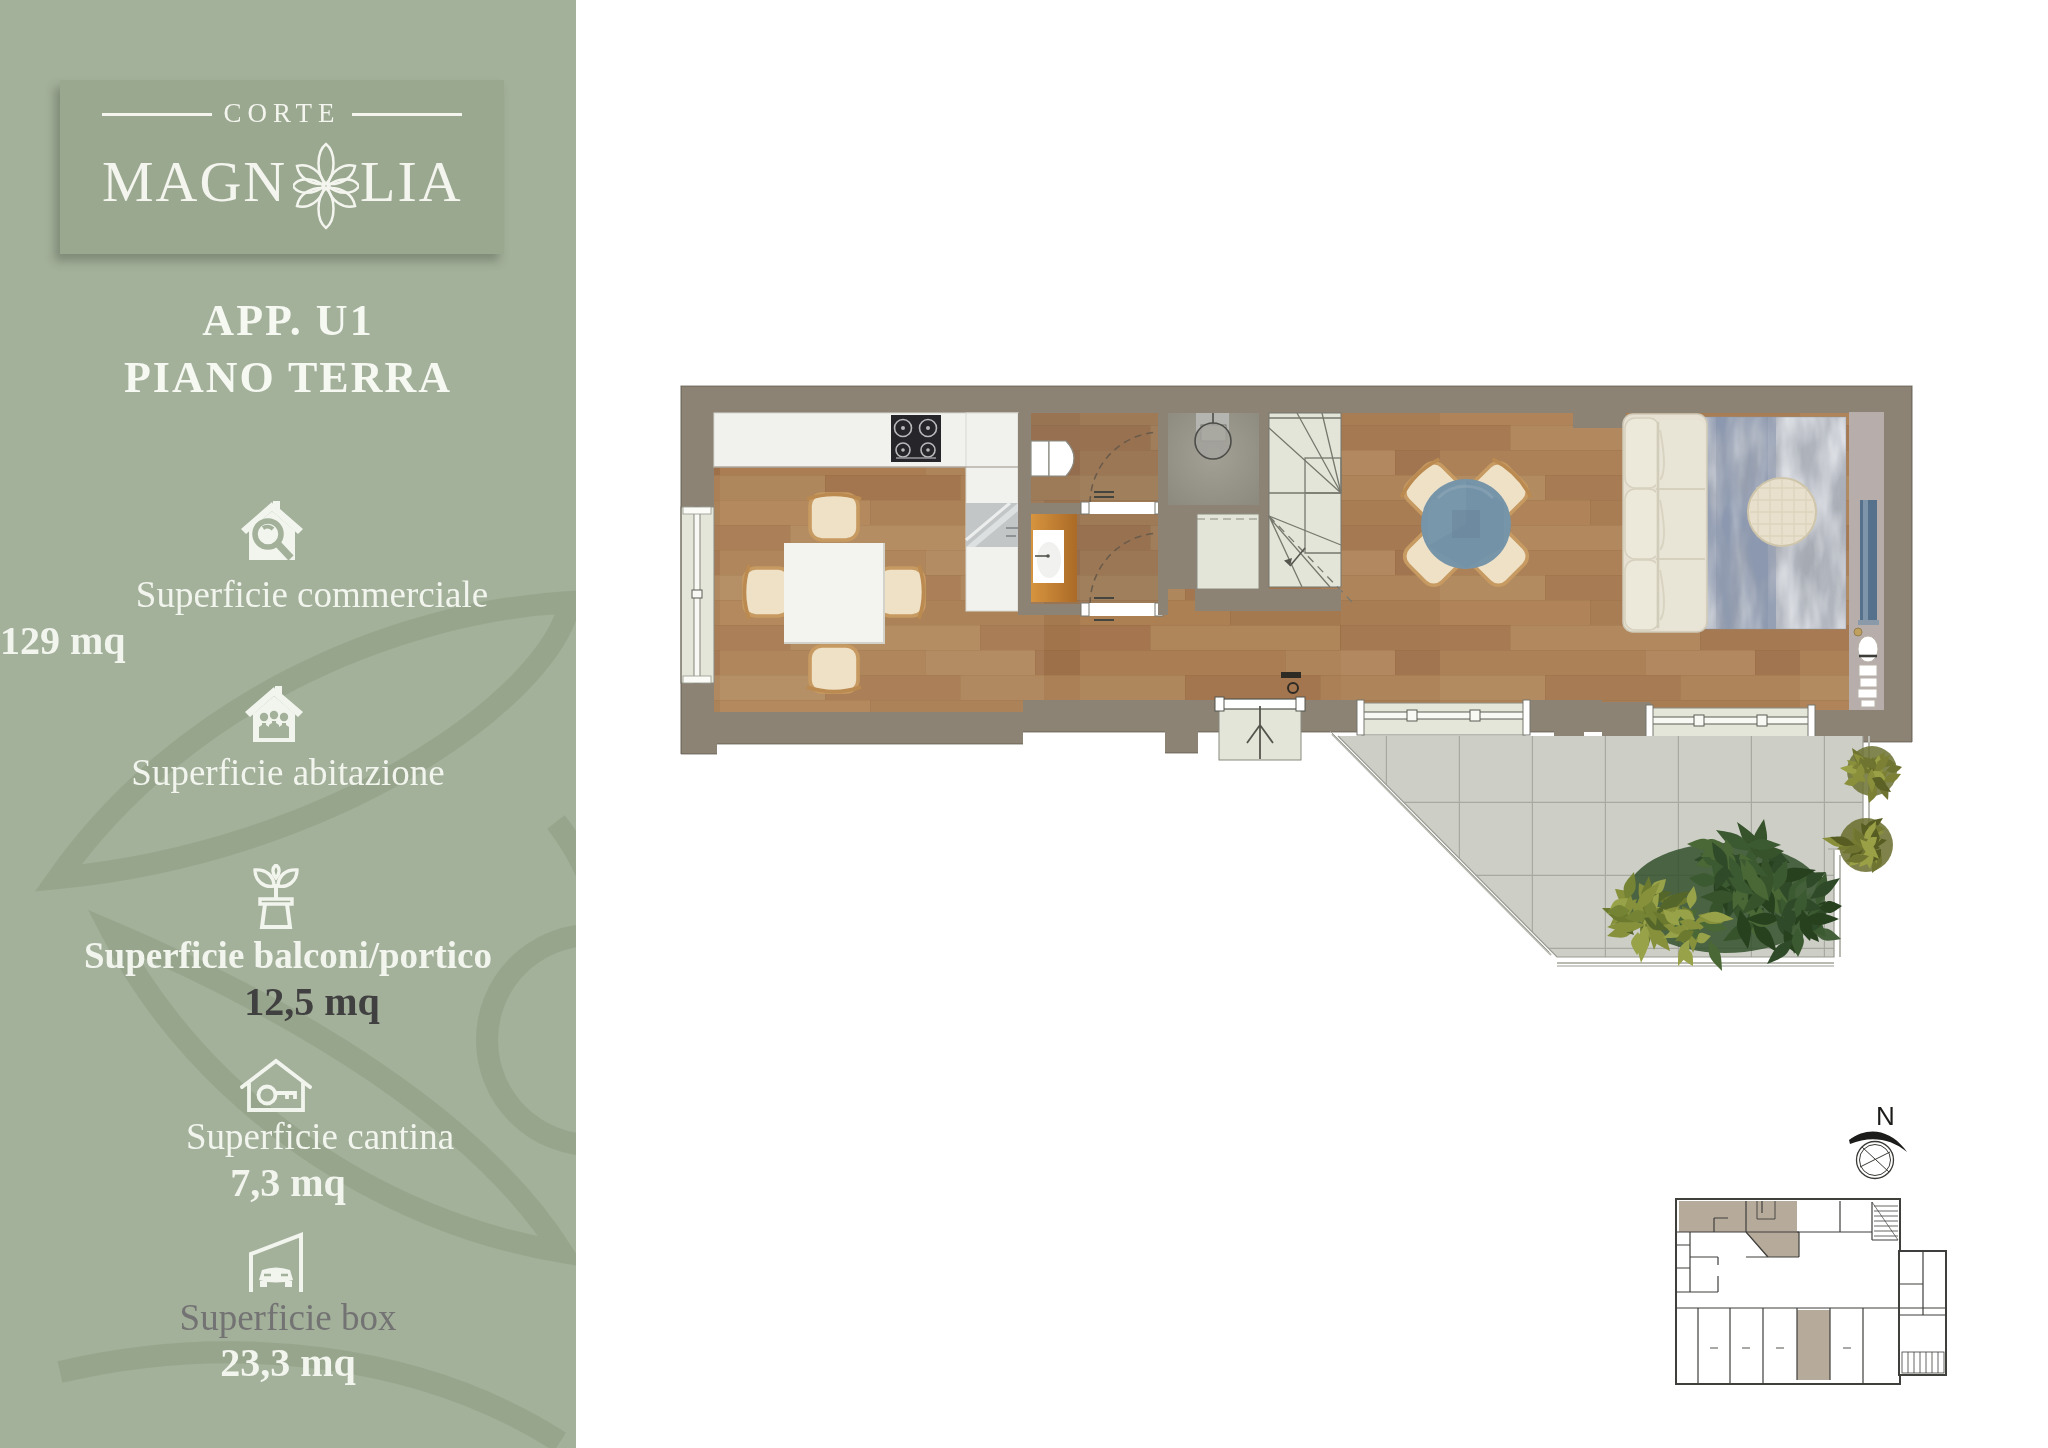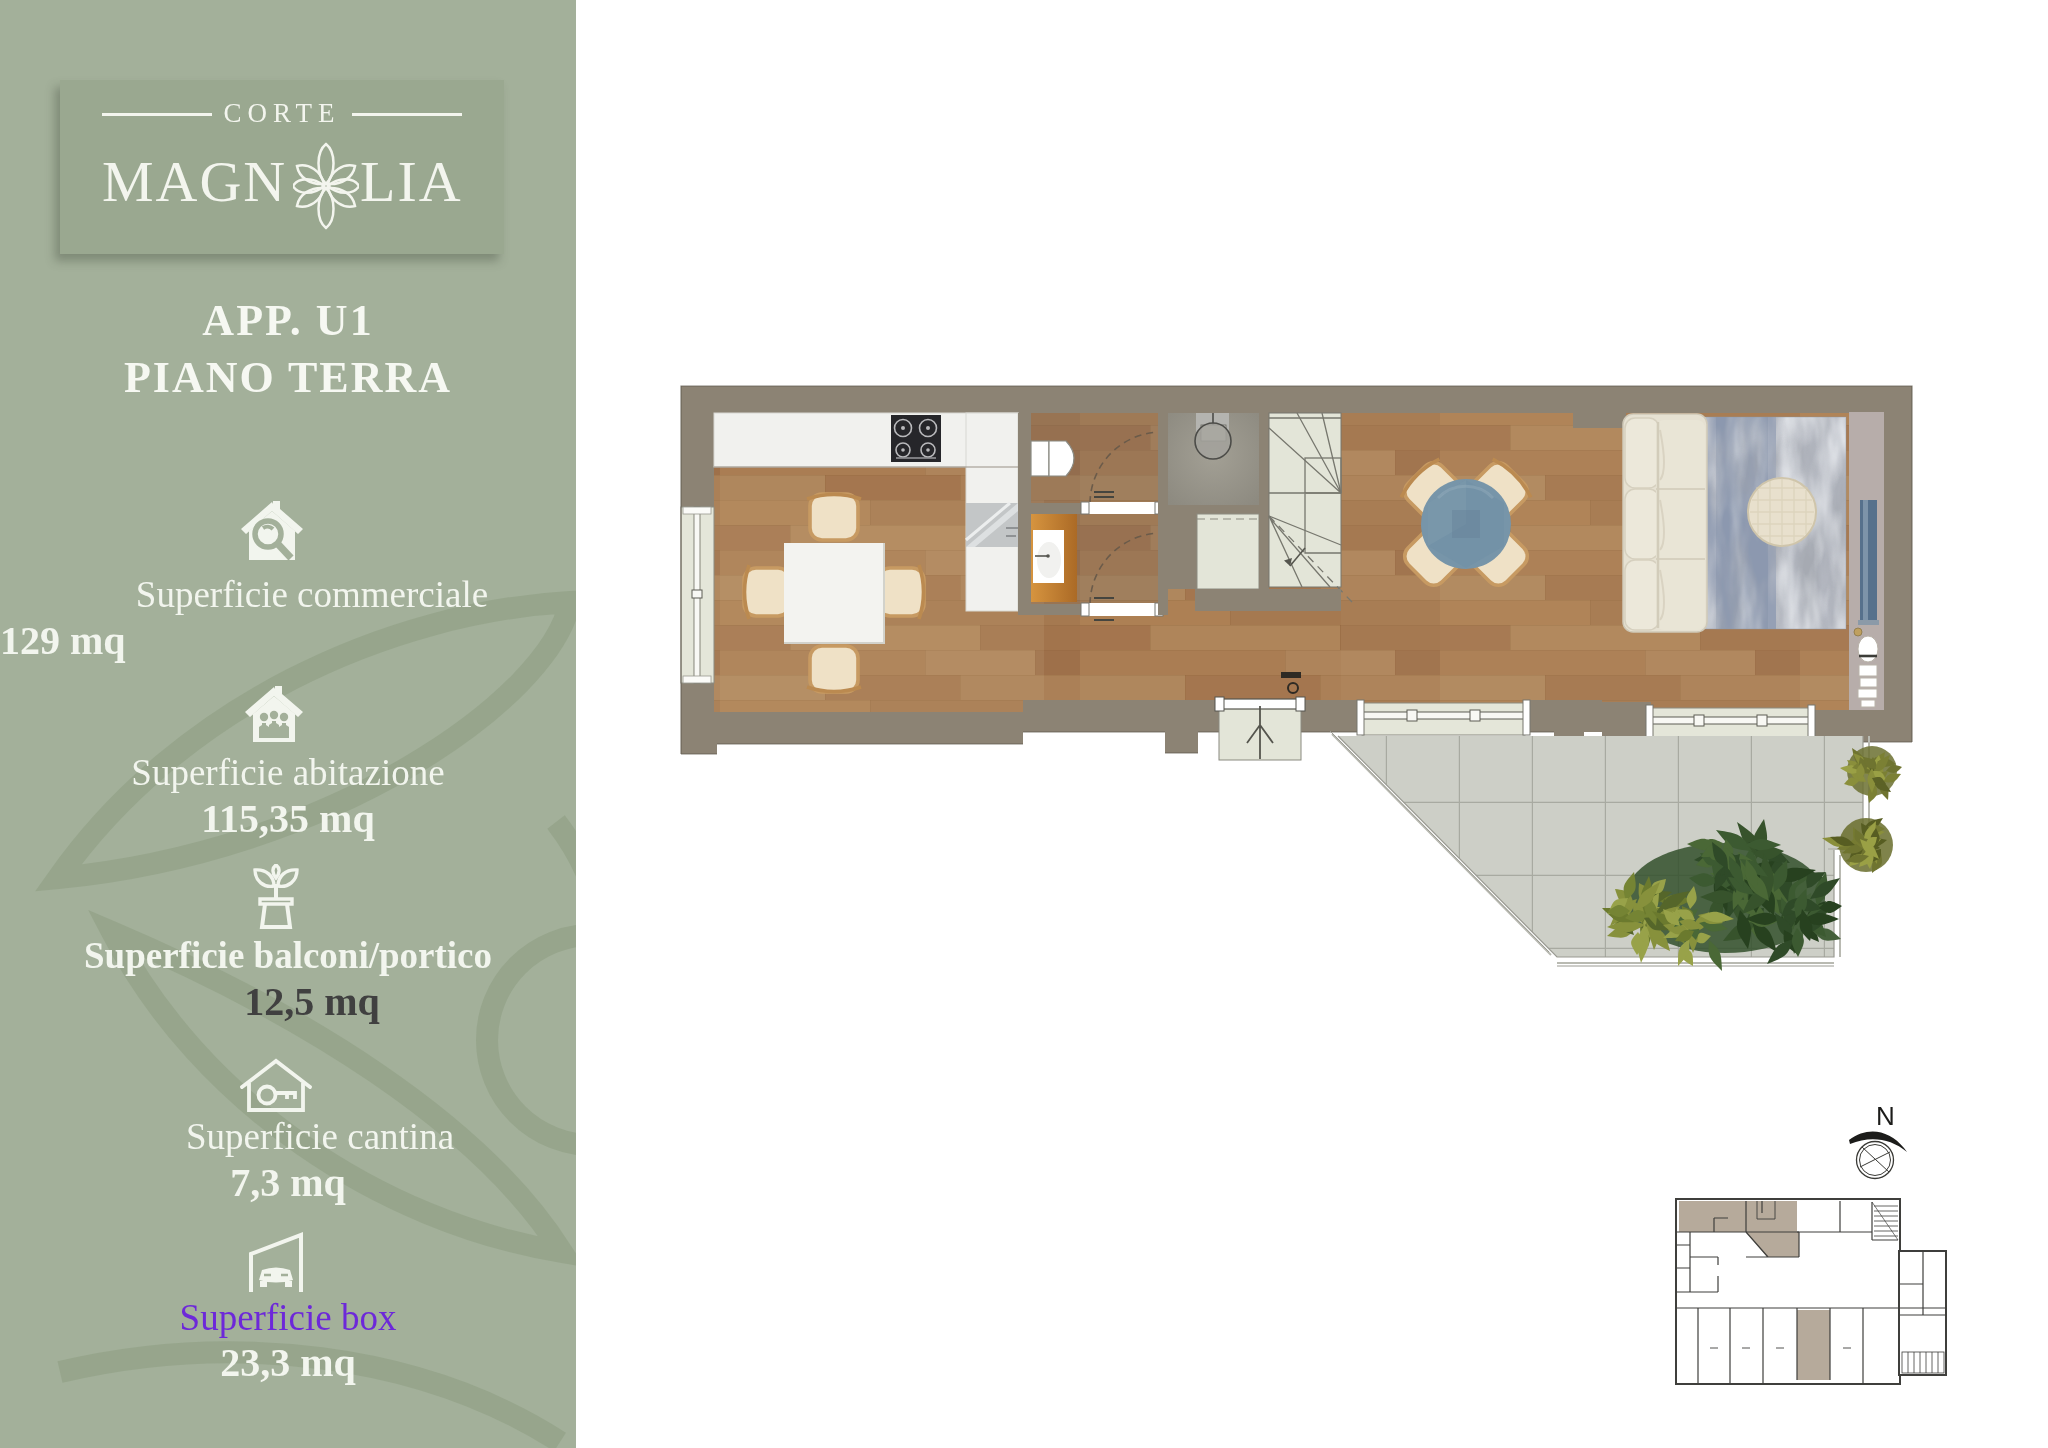--- a/index.html
+++ b/index.html
@@ -80,21 +80,20 @@
     <path d="M 21 52 L 21 41 Q 26 36.5 31 41 L 31 52 Z"></path>
     <path d="M 31 52 L 31 39 Q 36 34.5 41 39 L 41 52 Z"></path>
     <path d="M 41 52 L 41 41 Q 46 36.5 51 41 L 51 52 Z"></path>
     <rect x="24" y="37" width="4" height="3"></rect>
         <rect x="34" y="35" width="4" height="3"></rect>
         <rect x="44" y="37" width="4" height="3"></rect>
   </g>
 </svg>
 
 <div class="abs" style="left:0;top:751px;width:576px;text-align:center;color:#f2f5ee;font-size:37px;">Superficie abitazione</div>
-<div class="abs" style="left:0;top:795px;width:576px;text-align:center;color:#f2f5ee;font-size:40px;font-weight:bold;">115,35 mq</div>
 
 <svg class="abs" style="left:246px;top:864px;" width="60" height="66" viewBox="0 0 60 66">
   <g fill="none" stroke="#f2f5ee" stroke-width="4">
     <path d="M 19 40 L 16 63 L 44 63 L 41 40"></path>
     <path d="M 14 40 L 46 40 L 46 35 L 14 35 Z" stroke-width="3.4"></path>
     <path d="M 30 35 L 30 20"></path>
     <path d="M 28 22 C 18 24, 9 17, 9 6 C 20 5, 28 12, 28 22 Z" stroke-width="3.4"></path>
     <path d="M 32 22 C 42 24, 51 17, 51 6 C 40 5, 32 12, 32 22 Z" stroke-width="3.4"></path>
     <path d="M 30 14 C 25 8, 27 3, 30 1 C 33 3, 35 8, 30 14 Z" stroke-width="3.4"></path>
   </g>
@@ -122,21 +121,21 @@
   <g fill="#f2f5ee">
     <path d="M 12 50 L 15 40 Q 29 35 43 40 L 46 50 Q 29 55 12 50 Z"></path>
     <rect x="13" y="51" width="7" height="6"></rect>
     <rect x="38" y="51" width="7" height="6"></rect>
   </g>
   <g fill="none" stroke="#a3b09a" stroke-width="2.4">
     <path d="M 17 45 L 24 45 M 34 45 L 41 45"></path>
   </g>
 </svg>
 
-<div class="abs" style="left:0;top:1296px;width:576px;text-align:center;color:#6d28d9;font-size:37px;">Superficie box</div>
+<div class="abs" style="left:0;top:1296px;width:576px;text-align:center;color:#737373;font-size:37px;">Superficie box</div>
 <div class="abs" style="left:0;top:1339px;width:576px;text-align:center;color:#f2f5ee;font-size:40px;font-weight:bold;">23,3 mq</div>
 
 <svg class="abs" style="left:0;top:0;" width="2048" height="1448" viewBox="0 0 2048 1448">
 <defs>
   <pattern id="wood" width="360" height="100" patternUnits="userSpaceOnUse">
     <rect width="360" height="100" fill="#ab7a4d"></rect>
     <rect x="0" y="0" width="150" height="25" fill="#b07f50"></rect>
     <rect x="150" y="0" width="210" height="25" fill="#a8774b"></rect>
     <rect x="0" y="25" width="70" height="25" fill="#a67349"></rect>
     <rect x="70" y="25" width="190" height="25" fill="#b28456"></rect>

